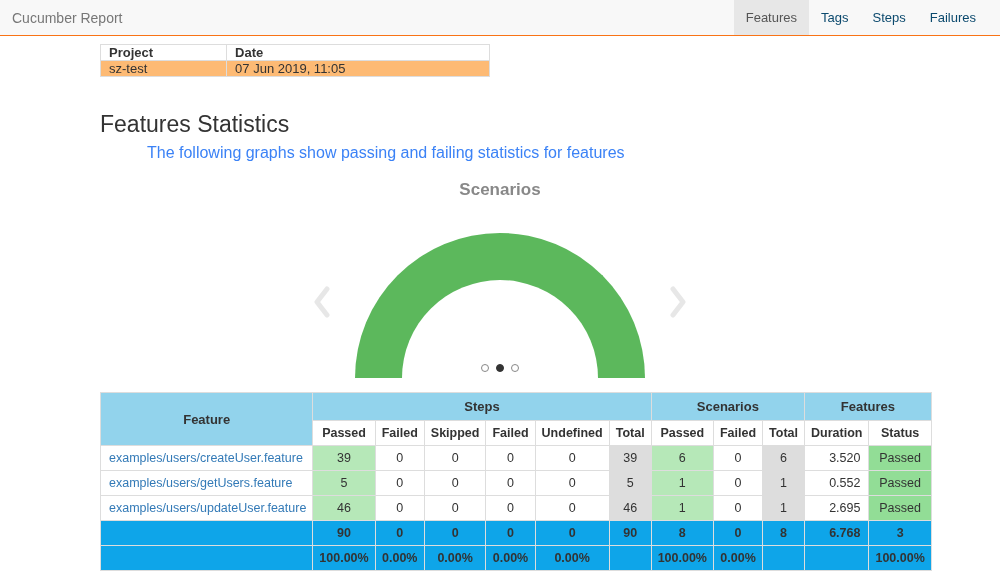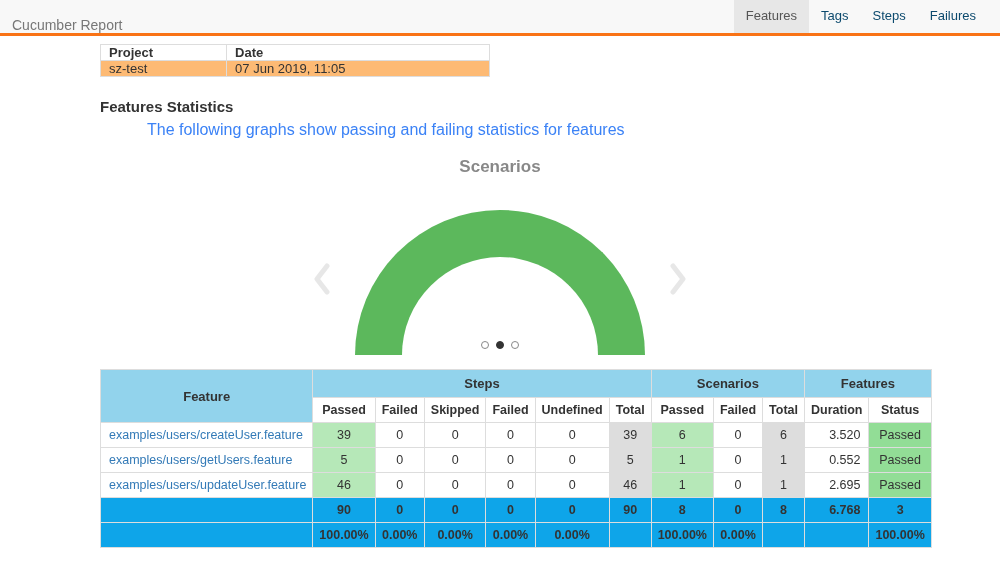--- a/index.html
+++ b/index.html
@@ -1,27 +1,27 @@
 <!DOCTYPE html>
 <html><head>
 <meta charset="utf-8">
 <style>
 * { box-sizing: border-box; margin: 0; padding: 0; }
 body { font-family: "Helvetica Neue", Helvetica, Arial, sans-serif; font-size: 13px; color: #333; background: #fff; width: 1000px; }
-.navbar { background: #f8f8f8; border-bottom: 3px solid #f97316; height: 36px; display: flex; align-items: flex-end; justify-content: space-between; padding: 0 12px; }
+.navbar { background: #f8f8f8; border-bottom: 1px solid #f97316; height: 36px; display: flex; align-items: center; justify-content: space-between; padding: 0 12px; }
 .navbar-brand { color: #777; font-size: 14px; }
 .nav-items { display: flex; }
 .nav-item { color: #0c4a6e; font-size: 13px; padding: 10px 12px; cursor: pointer; }
 .nav-item.active { background: #e7e7e7; color: #555; }
 .container { padding: 8px 100px 20px 100px; }
 .meta-table { width: 390px; border: 1px solid #ddd; border-collapse: collapse; }
 .meta-table th, .meta-table td { text-align: left; padding: 0 8px; font-size: 13px; border: 1px solid #ddd; }
 .meta-table th { font-weight: bold; background: #fff; }
 .meta-row-alt { background: #fdba74; }
-h2.section-title { font-size: 15px; font-weight: 700; margin-top: 21px; margin-bottom: 6px; }
+h2.section-title { font-size: 23px; font-weight: 400; margin-top: 34px; margin-bottom: 6px; }
 .section-sub { font-size: 16px; color: #3b82f6; margin-bottom: 18px; margin-left: 47px; }
 .carousel { position: relative; text-align: center; }
 .carousel-title { font-size: 17px; font-weight: bold; color: #888; margin-bottom: 8px; }
 .donut-wrap { height: 170px; display: flex; align-items: flex-end; justify-content: center; position: relative; }
 .donut { width: 290px; height: 145px; border-top-left-radius: 290px; border-top-right-radius: 290px; border: 47px solid #5cb85c; border-bottom: 0; }
 .carousel-arrow { position: absolute; top: 105px; width: 24px; height: 34px; cursor: pointer; opacity: 0.35; }
 .carousel-arrow.left { left: 210px; }
 .carousel-arrow.right { right: 210px; }
 .carousel-arrow svg { width: 100%; height: 100%; }
 .dots { position: absolute; bottom: 6px; left: 0; right: 0; display: flex; justify-content: center; gap: 7px; }

